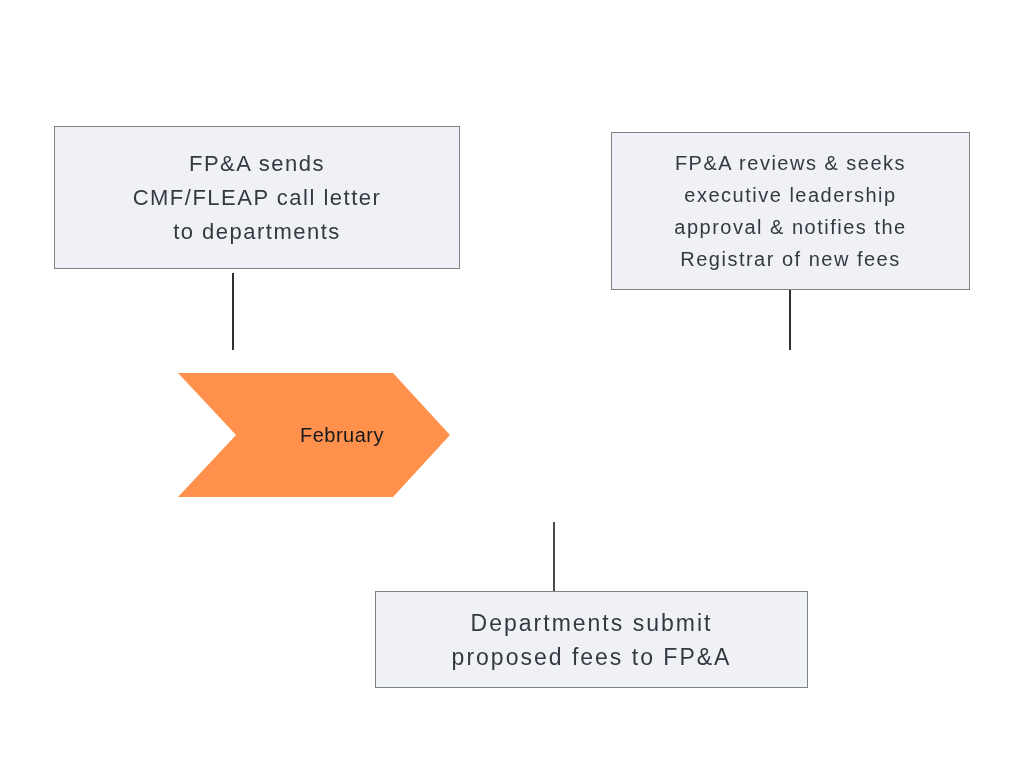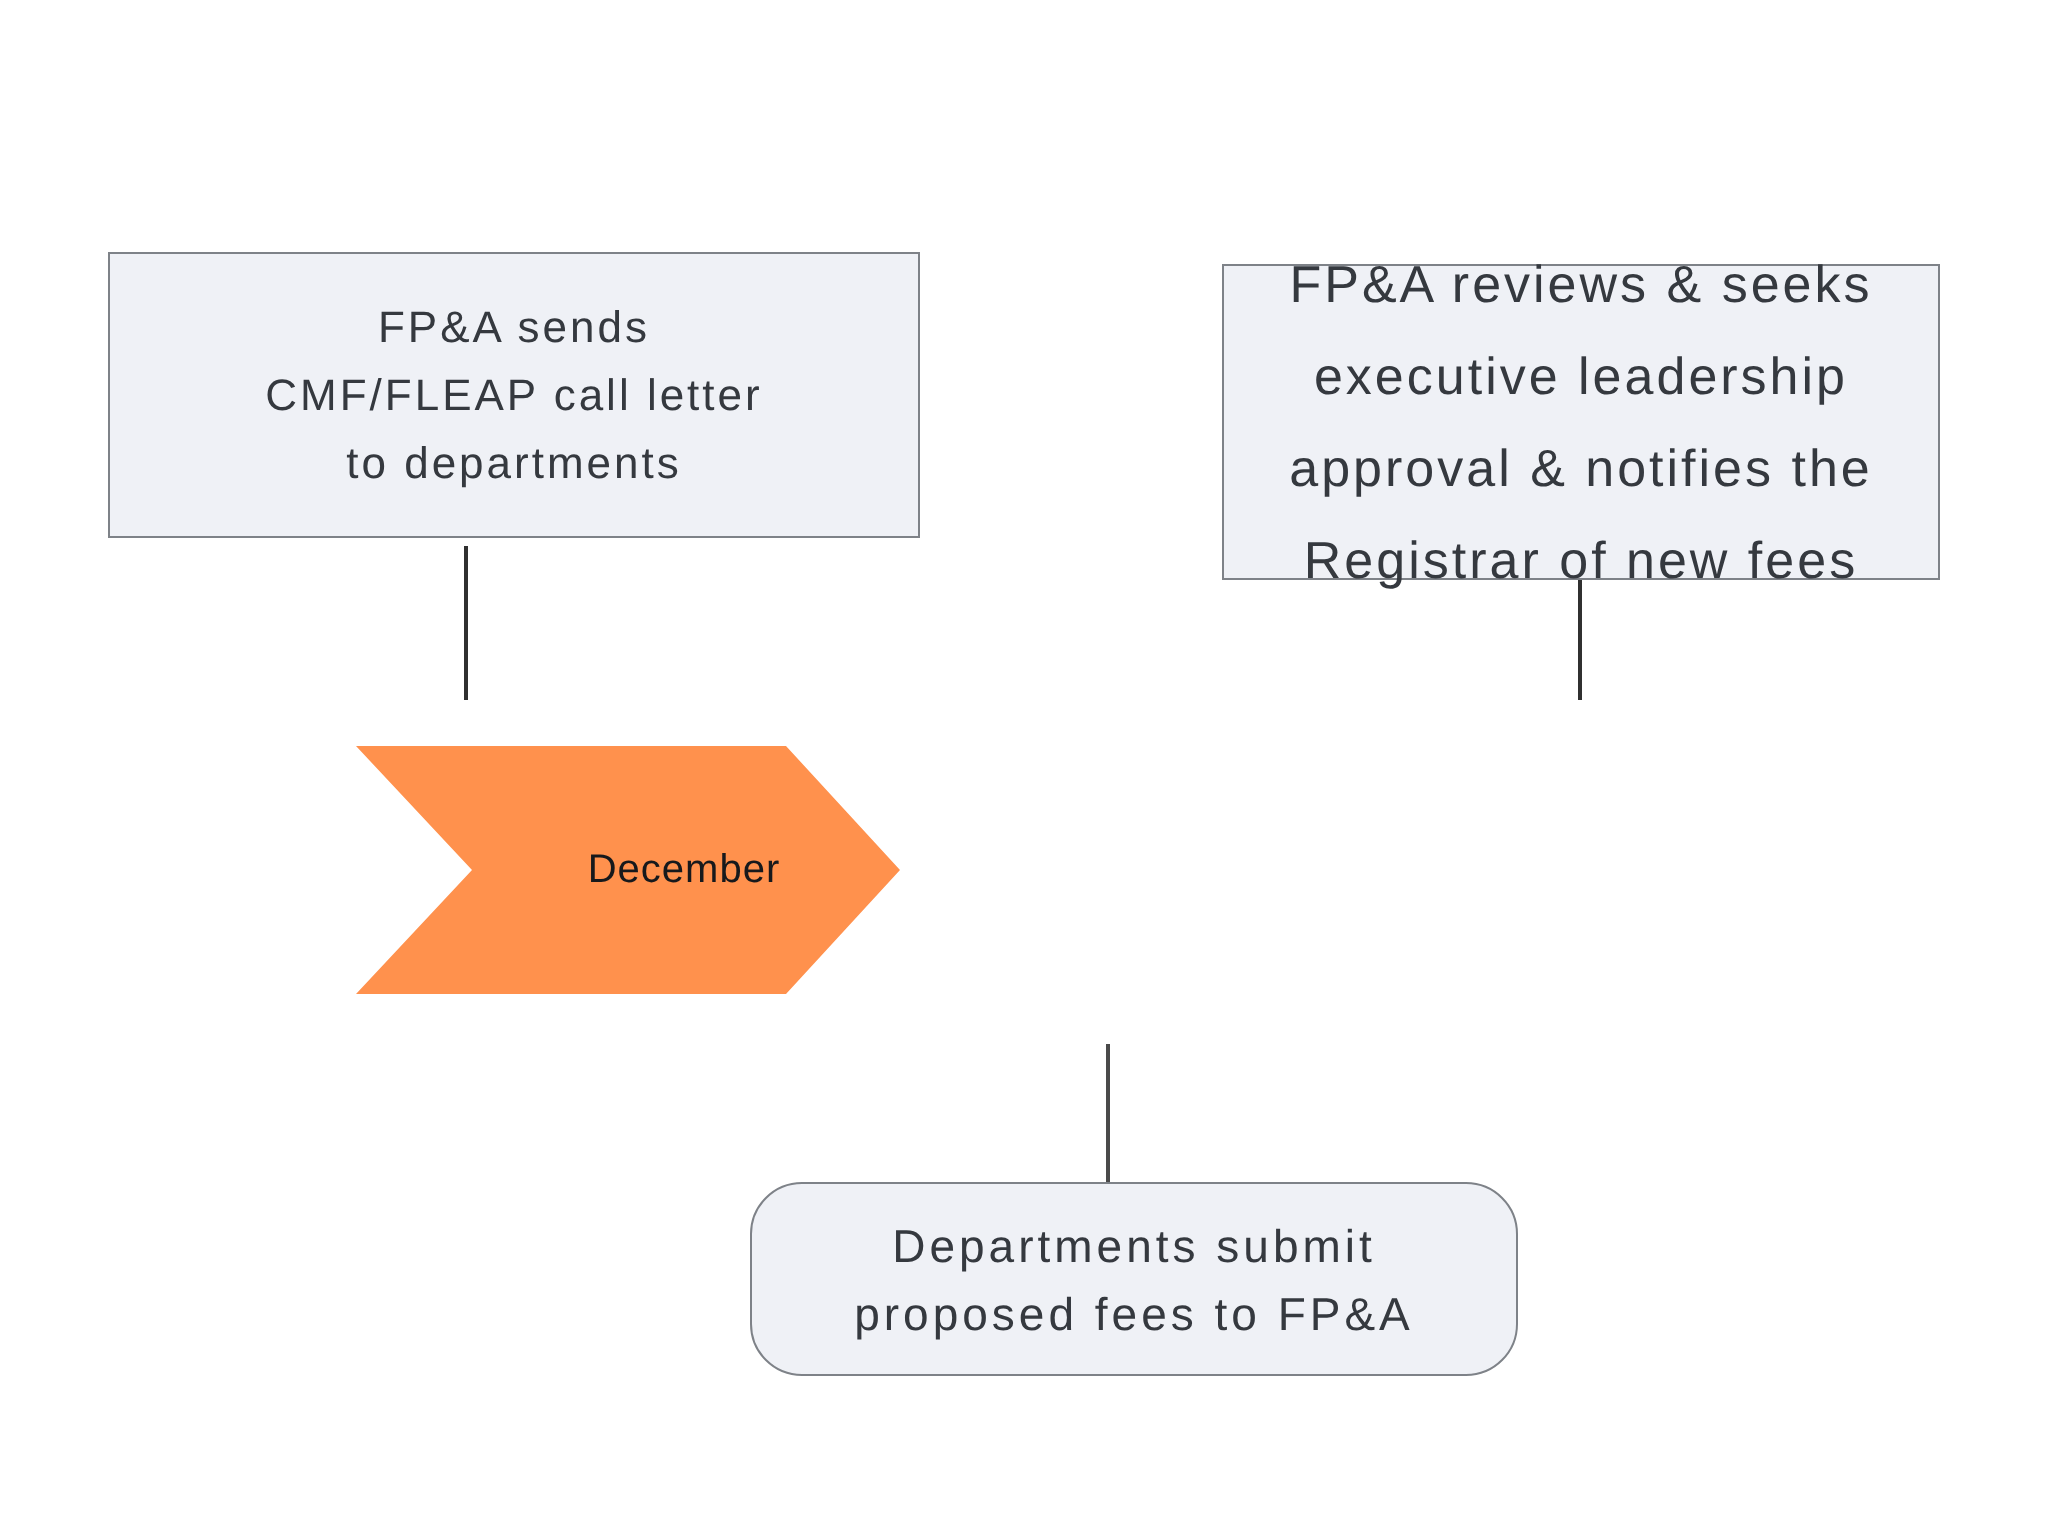--- a/index.html
+++ b/index.html
@@ -28,22 +28,22 @@
     text-align: center;
   }
   .note-text {
     white-space: pre-line;
     color: #35393F;
     letter-spacing: 1.5px;
   }
   .box-top-left  { left: 54px;  top: 126px; width: 406px; height: 143px; }
   .box-top-left  .note-text { font-size: 22px; line-height: 34px; }
   .box-top-right { left: 611px; top: 132px; width: 359px; height: 158px; }
-  .box-top-right .note-text { font-size: 26px; line-height: 46px; }
-  .box-bottom    { left: 375px; top: 591px; width: 384px; height: 97px; border-radius: 26px; }
+  .box-top-right .note-text { font-size: 20px; line-height: 32px; }
+  .box-bottom    { left: 375px; top: 591px; width: 433px; height: 97px; }
   .box-bottom    .note-text { font-size: 23px; line-height: 34px; letter-spacing: 2px; }
 
   
   .connector {
     position: absolute;
     width: 2px;
     background: #303030;
   }
   .line-top-left  { left: 232px; top: 273px; height: 77px; }
   .line-top-right { left: 789px; top: 290px; height: 60px; }
@@ -101,18 +101,18 @@
   <div class="note-box box-bottom">
     <span class="note-text">Departments submit
 proposed fees to FP&amp;A</span>
   </div>
 
   <div class="connector line-top-left"></div>
   <div class="connector line-top-right"></div>
   <div class="connector line-bottom"></div>
 
   <div class="chevron chev-november" style="background: rgb(255, 145, 77);">
-    <span class="chev-label">December</span>
+    <span class="chev-label">February</span>
   </div>
 
 
 
 </div>
 
 </body></html>

